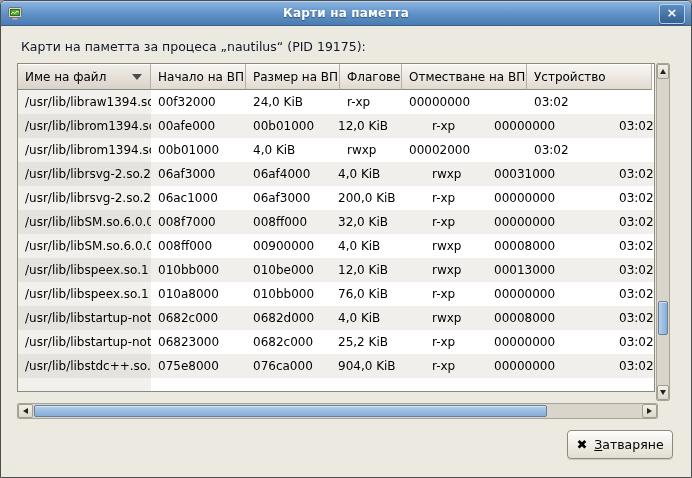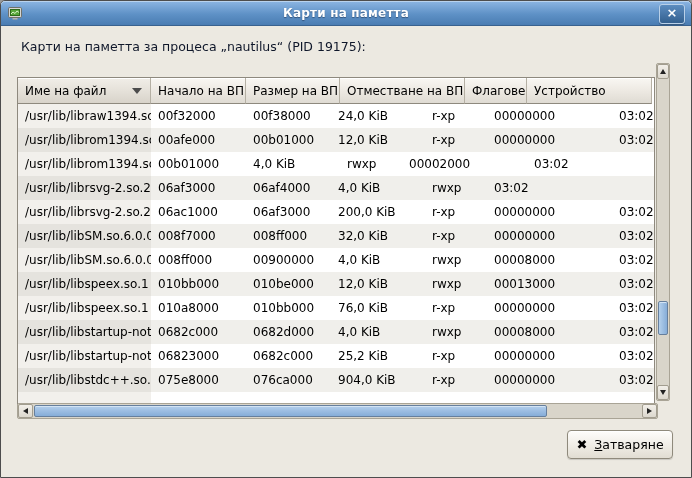--- a/index.html
+++ b/index.html
@@ -26,21 +26,21 @@
     position:absolute;right:6px;top:3px;width:24px;height:18px;
     background:linear-gradient(180deg,#5c8cbf,#33608f);
     border:1px solid #b9d0e8;border-radius:3px;
     color:#fff;font-weight:bold;font-size:13px;line-height:16px;text-align:center;
     box-shadow:0 1px 1px rgba(0,0,0,.3);cursor:default;
   }
   
   .caption{position:absolute;left:20px;top:38px;font-size:12.5px;color:#0f172a;}
   
   .tview{
-    position:absolute;left:16px;top:76px;width:638px;height:329px;box-sizing:border-box;
+    position:absolute;left:16px;top:62px;width:638px;height:329px;box-sizing:border-box;
     background:#ffffff;border:1px solid #8e897e;overflow:hidden;
   }
   .hrow,.trow{display:flex;width:719px;}
   .hrow{height:26px;}
   .hcell{
     flex:none;box-sizing:border-box;height:26px;display:flex;align-items:center;
     padding:0 4px 0 7px;font-size:12px;color:#000;white-space:nowrap;overflow:hidden;
     background:linear-gradient(180deg,#f9f7f3 0%,#ece8e1 55%,#dfdbd3 100%);
     border-right:1px solid #b5b0a4;border-bottom:1px solid #8e897e;
     box-shadow:inset 0 1px 0 #ffffff;
@@ -131,35 +131,34 @@
         <div class="hcell c0 sorted">
           <span class="hlabel">Име на файл</span>
           <span class="sortarrow"></span>
         </div>
         <div class="hcell c1">
           <span class="hlabel">Начало на ВП</span>
         </div>
         <div class="hcell c3">
           <span class="hlabel">Размер на ВП</span>
         </div>
+        <div class="hcell c4">
+          <span class="hlabel">Флагове</span>
+        </div>
         <div class="hcell c5">
           <span class="hlabel">Отместване на ВП</span>
         </div>
-        <div class="hcell c4">
-          <span class="hlabel">Флагове</span>
-        </div>
         <div class="hcell c6">
           <span class="hlabel">Устройство</span>
         </div>
       </div>
     <div>
         <div class="trow">
           <div class="cell c0">/usr/lib/libraw1394.so</div>
           <div class="cell c1">00f32000</div>
-          <div class="cell c2">00f38000</div>
           <div class="cell c3">24,0 KiB</div>
           <div class="cell c4">r-xp</div>
           <div class="cell c5">00000000</div>
           <div class="cell c6">03:02</div>
         </div>
         <div class="trow odd">
           <div class="cell c0">/usr/lib/librom1394.so</div>
           <div class="cell c1">00afe000</div>
           <div class="cell c2">00b01000</div>
           <div class="cell c3">12,0 KiB</div>
@@ -174,20 +173,21 @@
           <div class="cell c4">rwxp</div>
           <div class="cell c5">00002000</div>
           <div class="cell c6">03:02</div>
         </div>
         <div class="trow odd">
           <div class="cell c0">/usr/lib/librsvg-2.so.2</div>
           <div class="cell c1">06af3000</div>
           <div class="cell c2">06af4000</div>
           <div class="cell c3">4,0 KiB</div>
           <div class="cell c4">rwxp</div>
+          <div class="cell c5">00031000</div>
           <div class="cell c6">03:02</div>
         </div>
         <div class="trow">
           <div class="cell c0">/usr/lib/librsvg-2.so.2</div>
           <div class="cell c1">06ac1000</div>
           <div class="cell c2">06af3000</div>
           <div class="cell c3">200,0 KiB</div>
           <div class="cell c4">r-xp</div>
           <div class="cell c5">00000000</div>
           <div class="cell c6">03:02</div>

